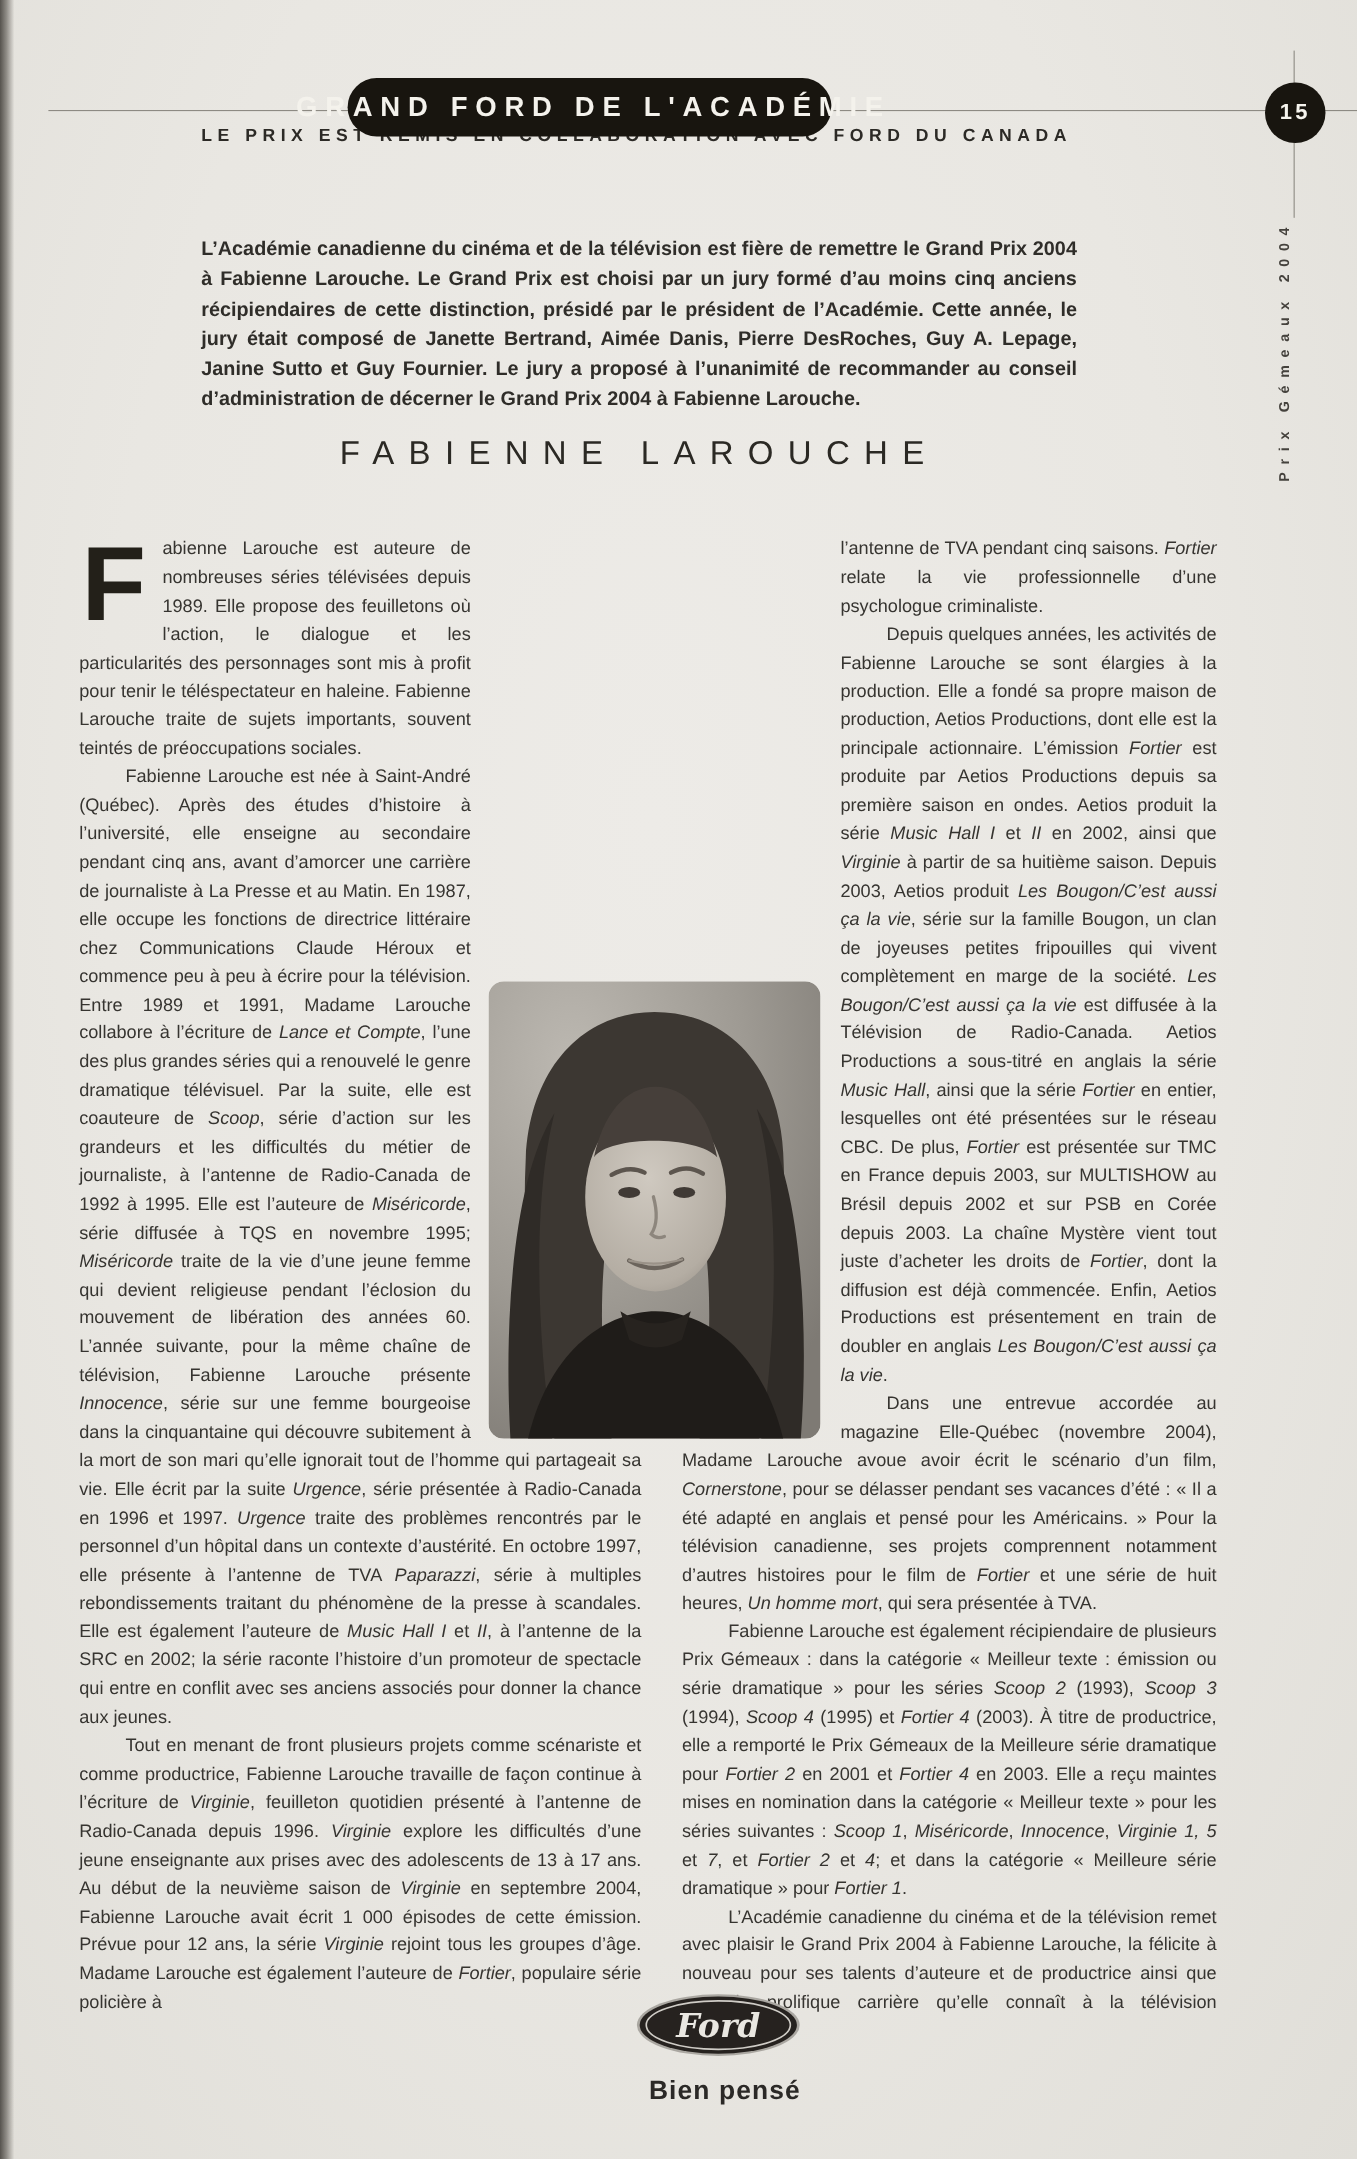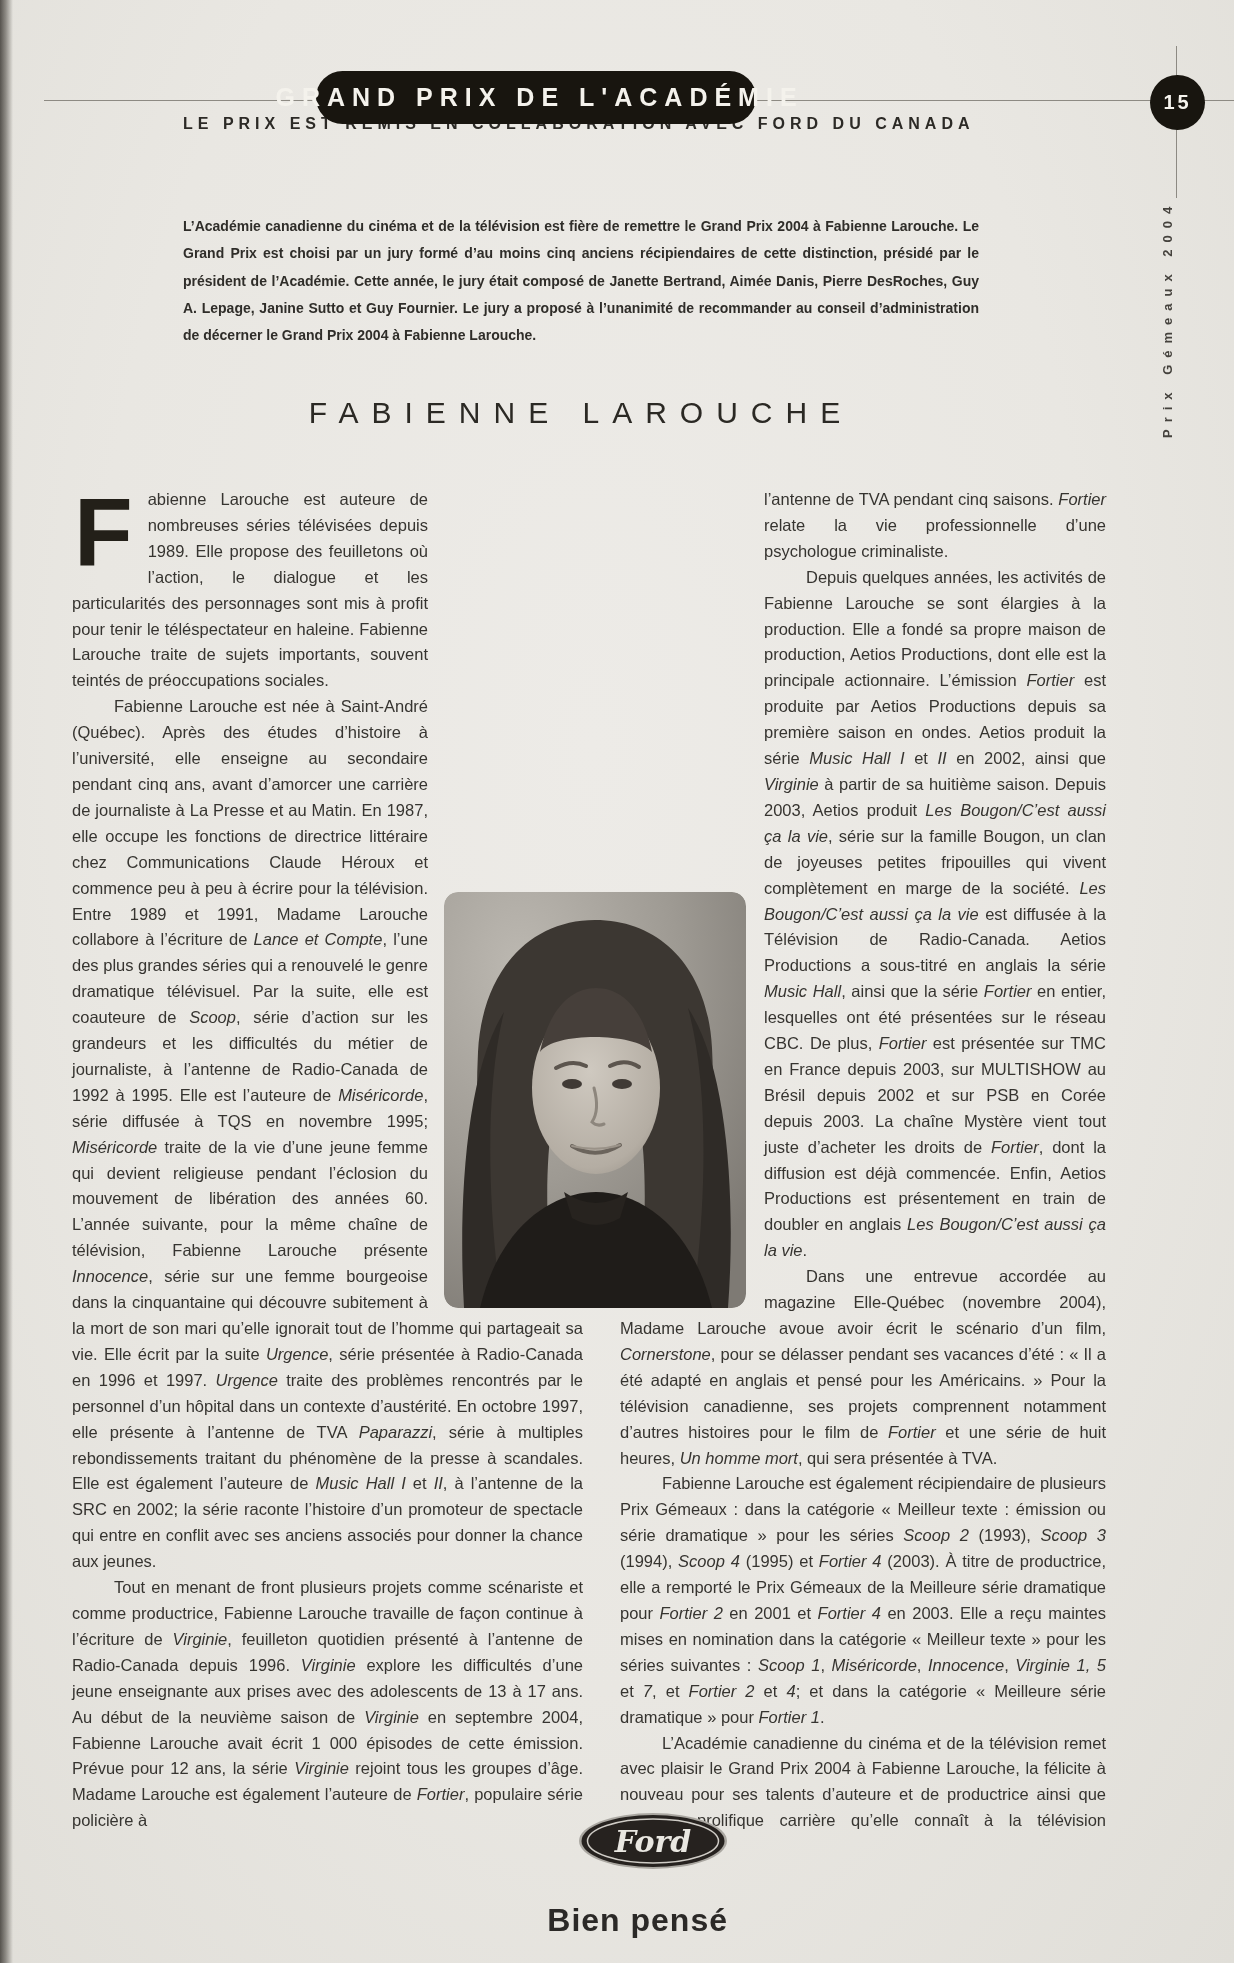--- a/index.html
+++ b/index.html
@@ -30,21 +30,21 @@
     position:absolute; left:1160px; top:206px; height:232px;
     writing-mode:vertical-rl; transform:rotate(180deg);
     font-size:13px; font-weight:bold; letter-spacing:7px; color:#45423d; white-space:nowrap;
   }
   .subtitle {
     position:absolute; left:183px; top:115px; width:830px;
     font-size:16px; font-weight:bold; letter-spacing:5px; color:#2c2a26; white-space:nowrap;
   }
   .intro {
     position:absolute; left:183px; top:213px; width:796px;
-    font-size:14px; font-weight:bold; line-height:27.3px; color:#2f2d29; text-align:justify;
+    font-size:18px; font-weight:bold; line-height:27.3px; color:#2f2d29; text-align:justify;
   }
   .article-title {
     position:absolute; left:183px; top:396px; width:796px; margin:0;
     text-align:center; font-size:30px; font-weight:normal; letter-spacing:13px; color:#2b2924; white-space:nowrap;
   }
   .col { position:absolute; top:487px; font-size:16.5px; line-height:25.9px; text-align:justify; color:#363430; }
   .col-left  { left:72px;  width:511px; }
   .col-right { left:620px; width:486px; }
   .col p { margin:0; }
   .col .indent { text-indent:42px; }
@@ -52,33 +52,33 @@
     float:left; font-size:96px; line-height:76px; font-weight:bold;
     color:#232019; margin:7px 15px 0 2px;
   }
   .cut-r { float:right; width:155px; height:420px; margin-top:405px; }
   .cut-l { float:left;  width:144px; height:420px; margin-top:405px; }
   .photo {
     position:absolute; left:444px; top:892px; width:302px; height:416px; margin:0;
     border-radius:14px; overflow:hidden;
   }
   .footer { position:absolute; left:528px; top:1812px; width:200px; text-align:right; }
-  .tagline { margin-top:28px; font-size:32px; font-weight:bold; letter-spacing:1px; color:#2b2927; }
+  .tagline { margin-top:12px; font-size:24px; font-weight:bold; letter-spacing:1px; color:#2b2927; }
 </style>
 </head>
 <body>
 
 <div class="page">
 
   <div class="scan-edge"></div>
   <div class="rule-h"></div>
   <div class="rule-v"></div>
 
   <div class="banner">
-    <span>GRAND PRIX DE L'ACADÉMIE</span>
+    <span>GRAND FORD DE L'ACADÉMIE</span>
   </div>
 
   <div class="page-circle">
     <span>15</span>
   </div>
 
   <div class="side-text">Prix Gémeaux 2004</div>
 
   <div class="subtitle">LE PRIX EST REMIS EN COLLABORATION AVEC FORD DU CANADA</div>
 

